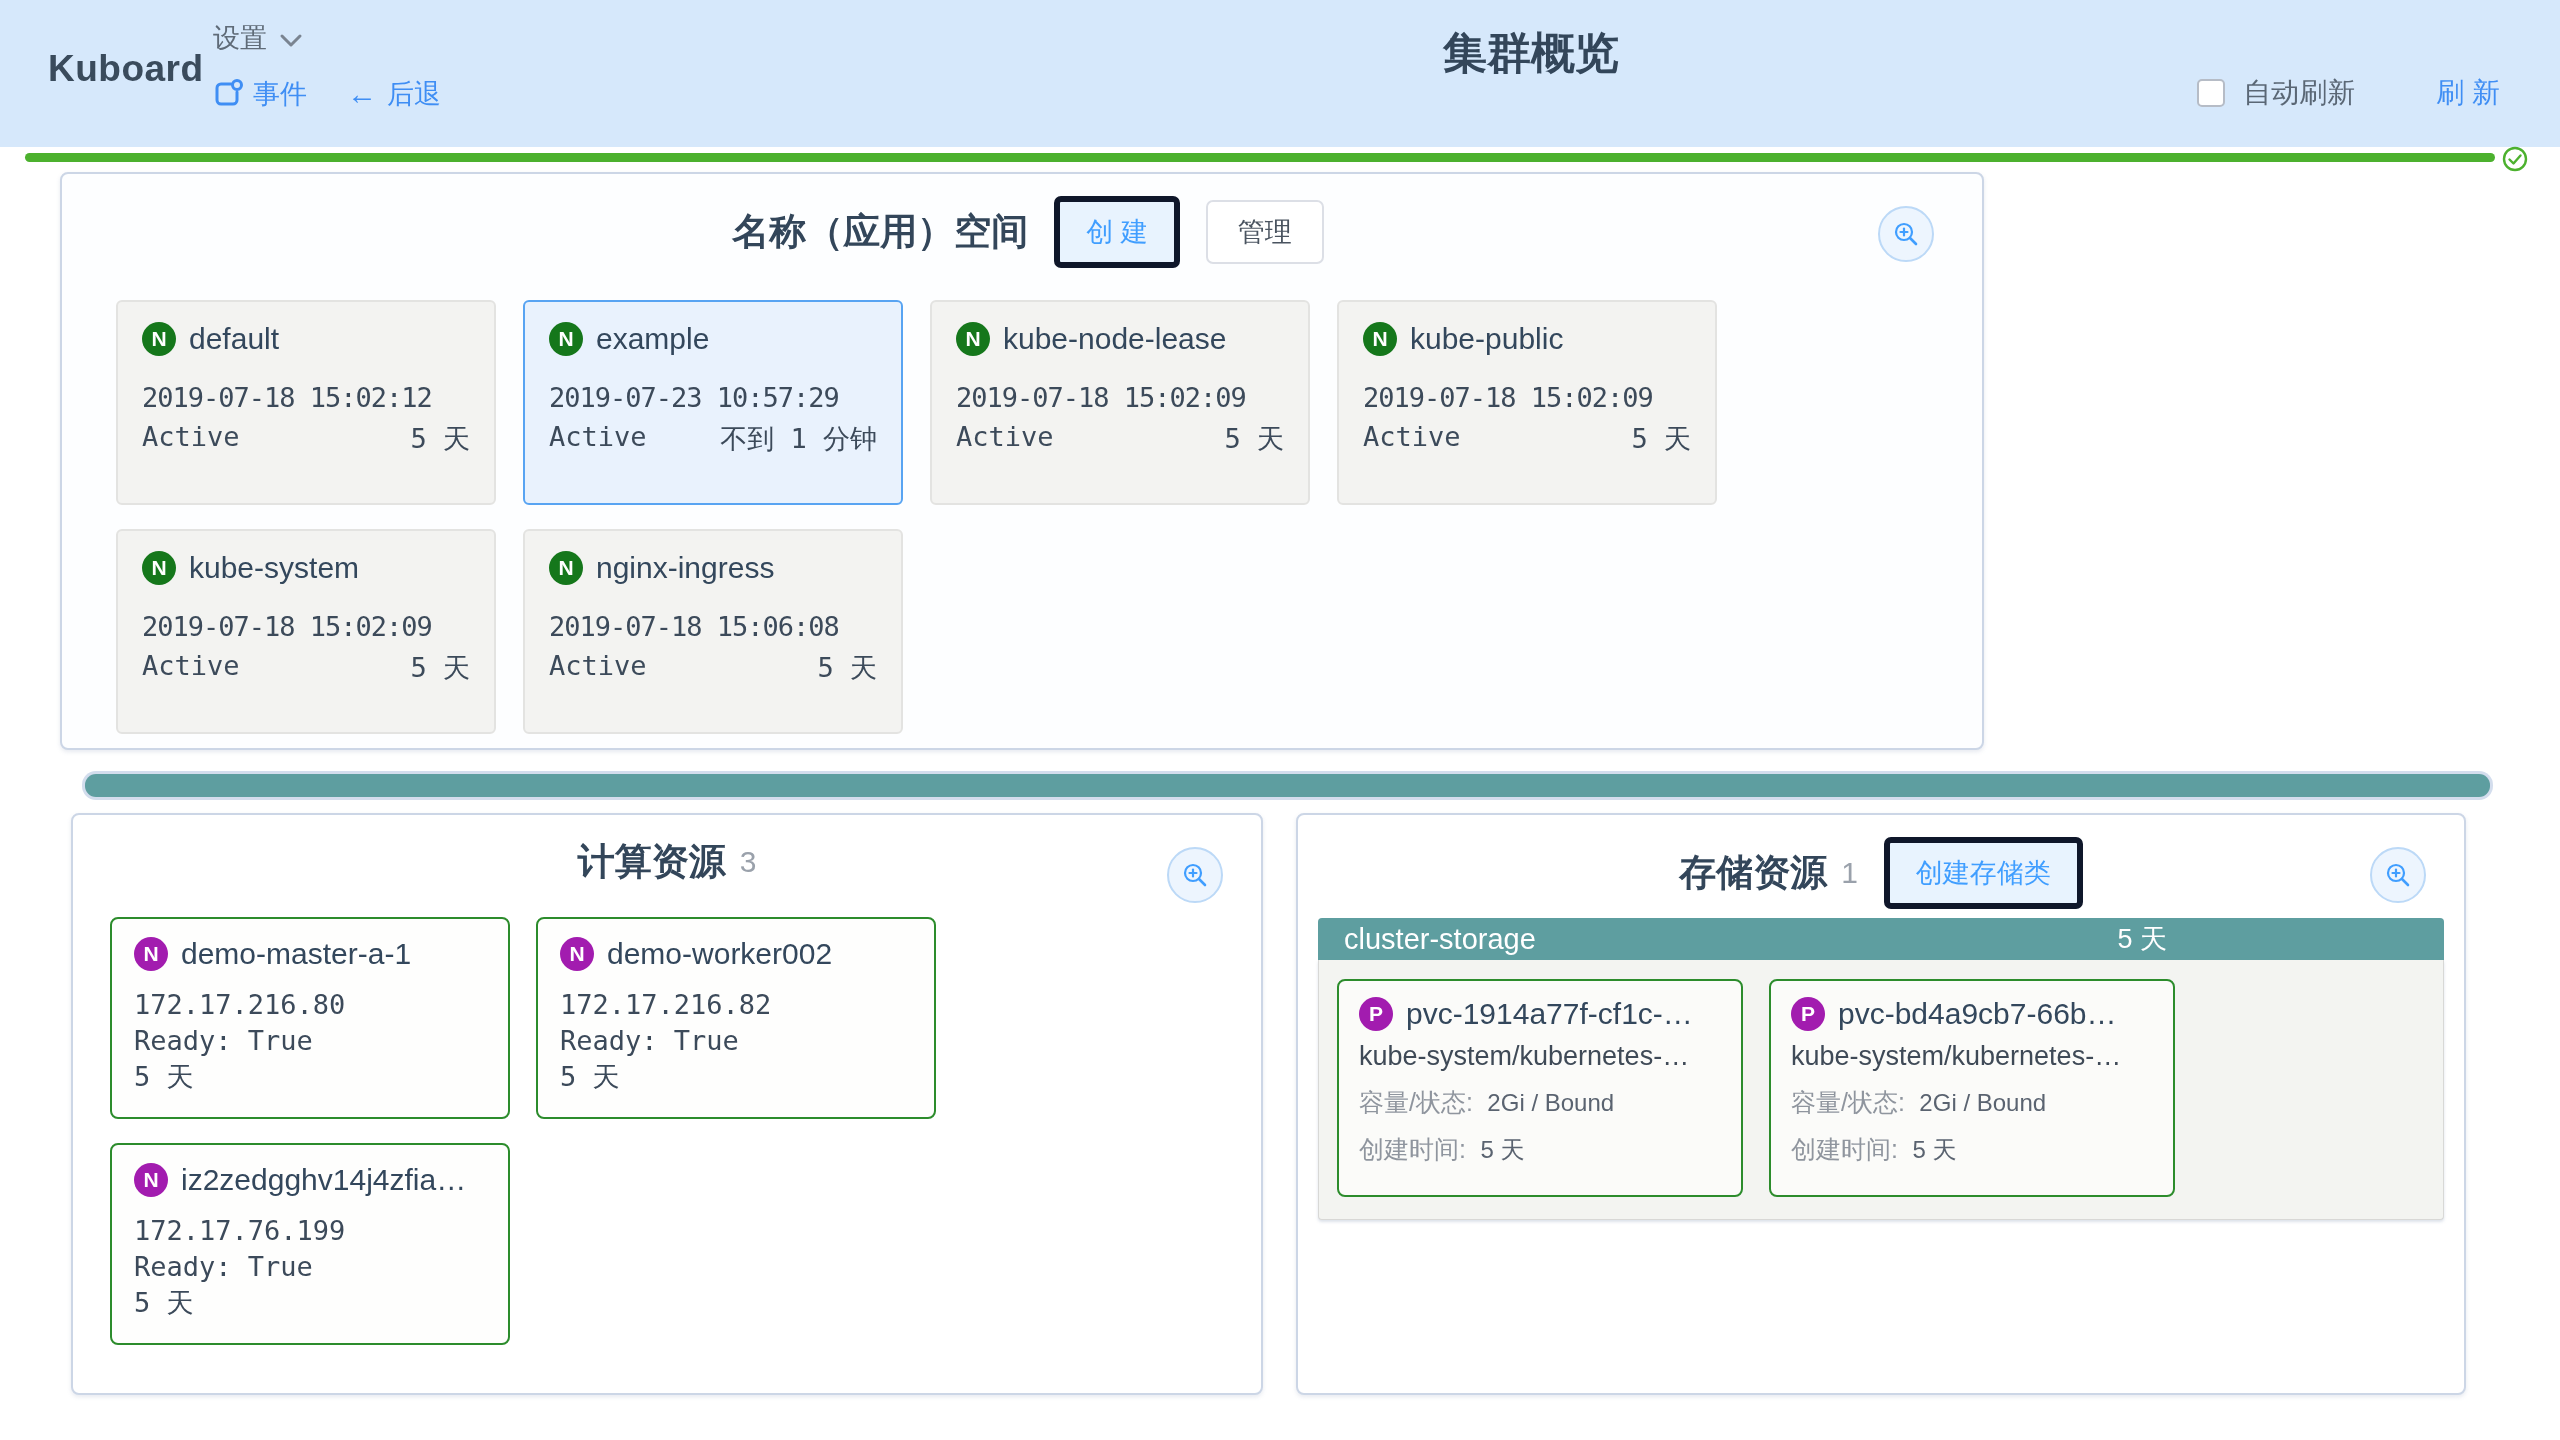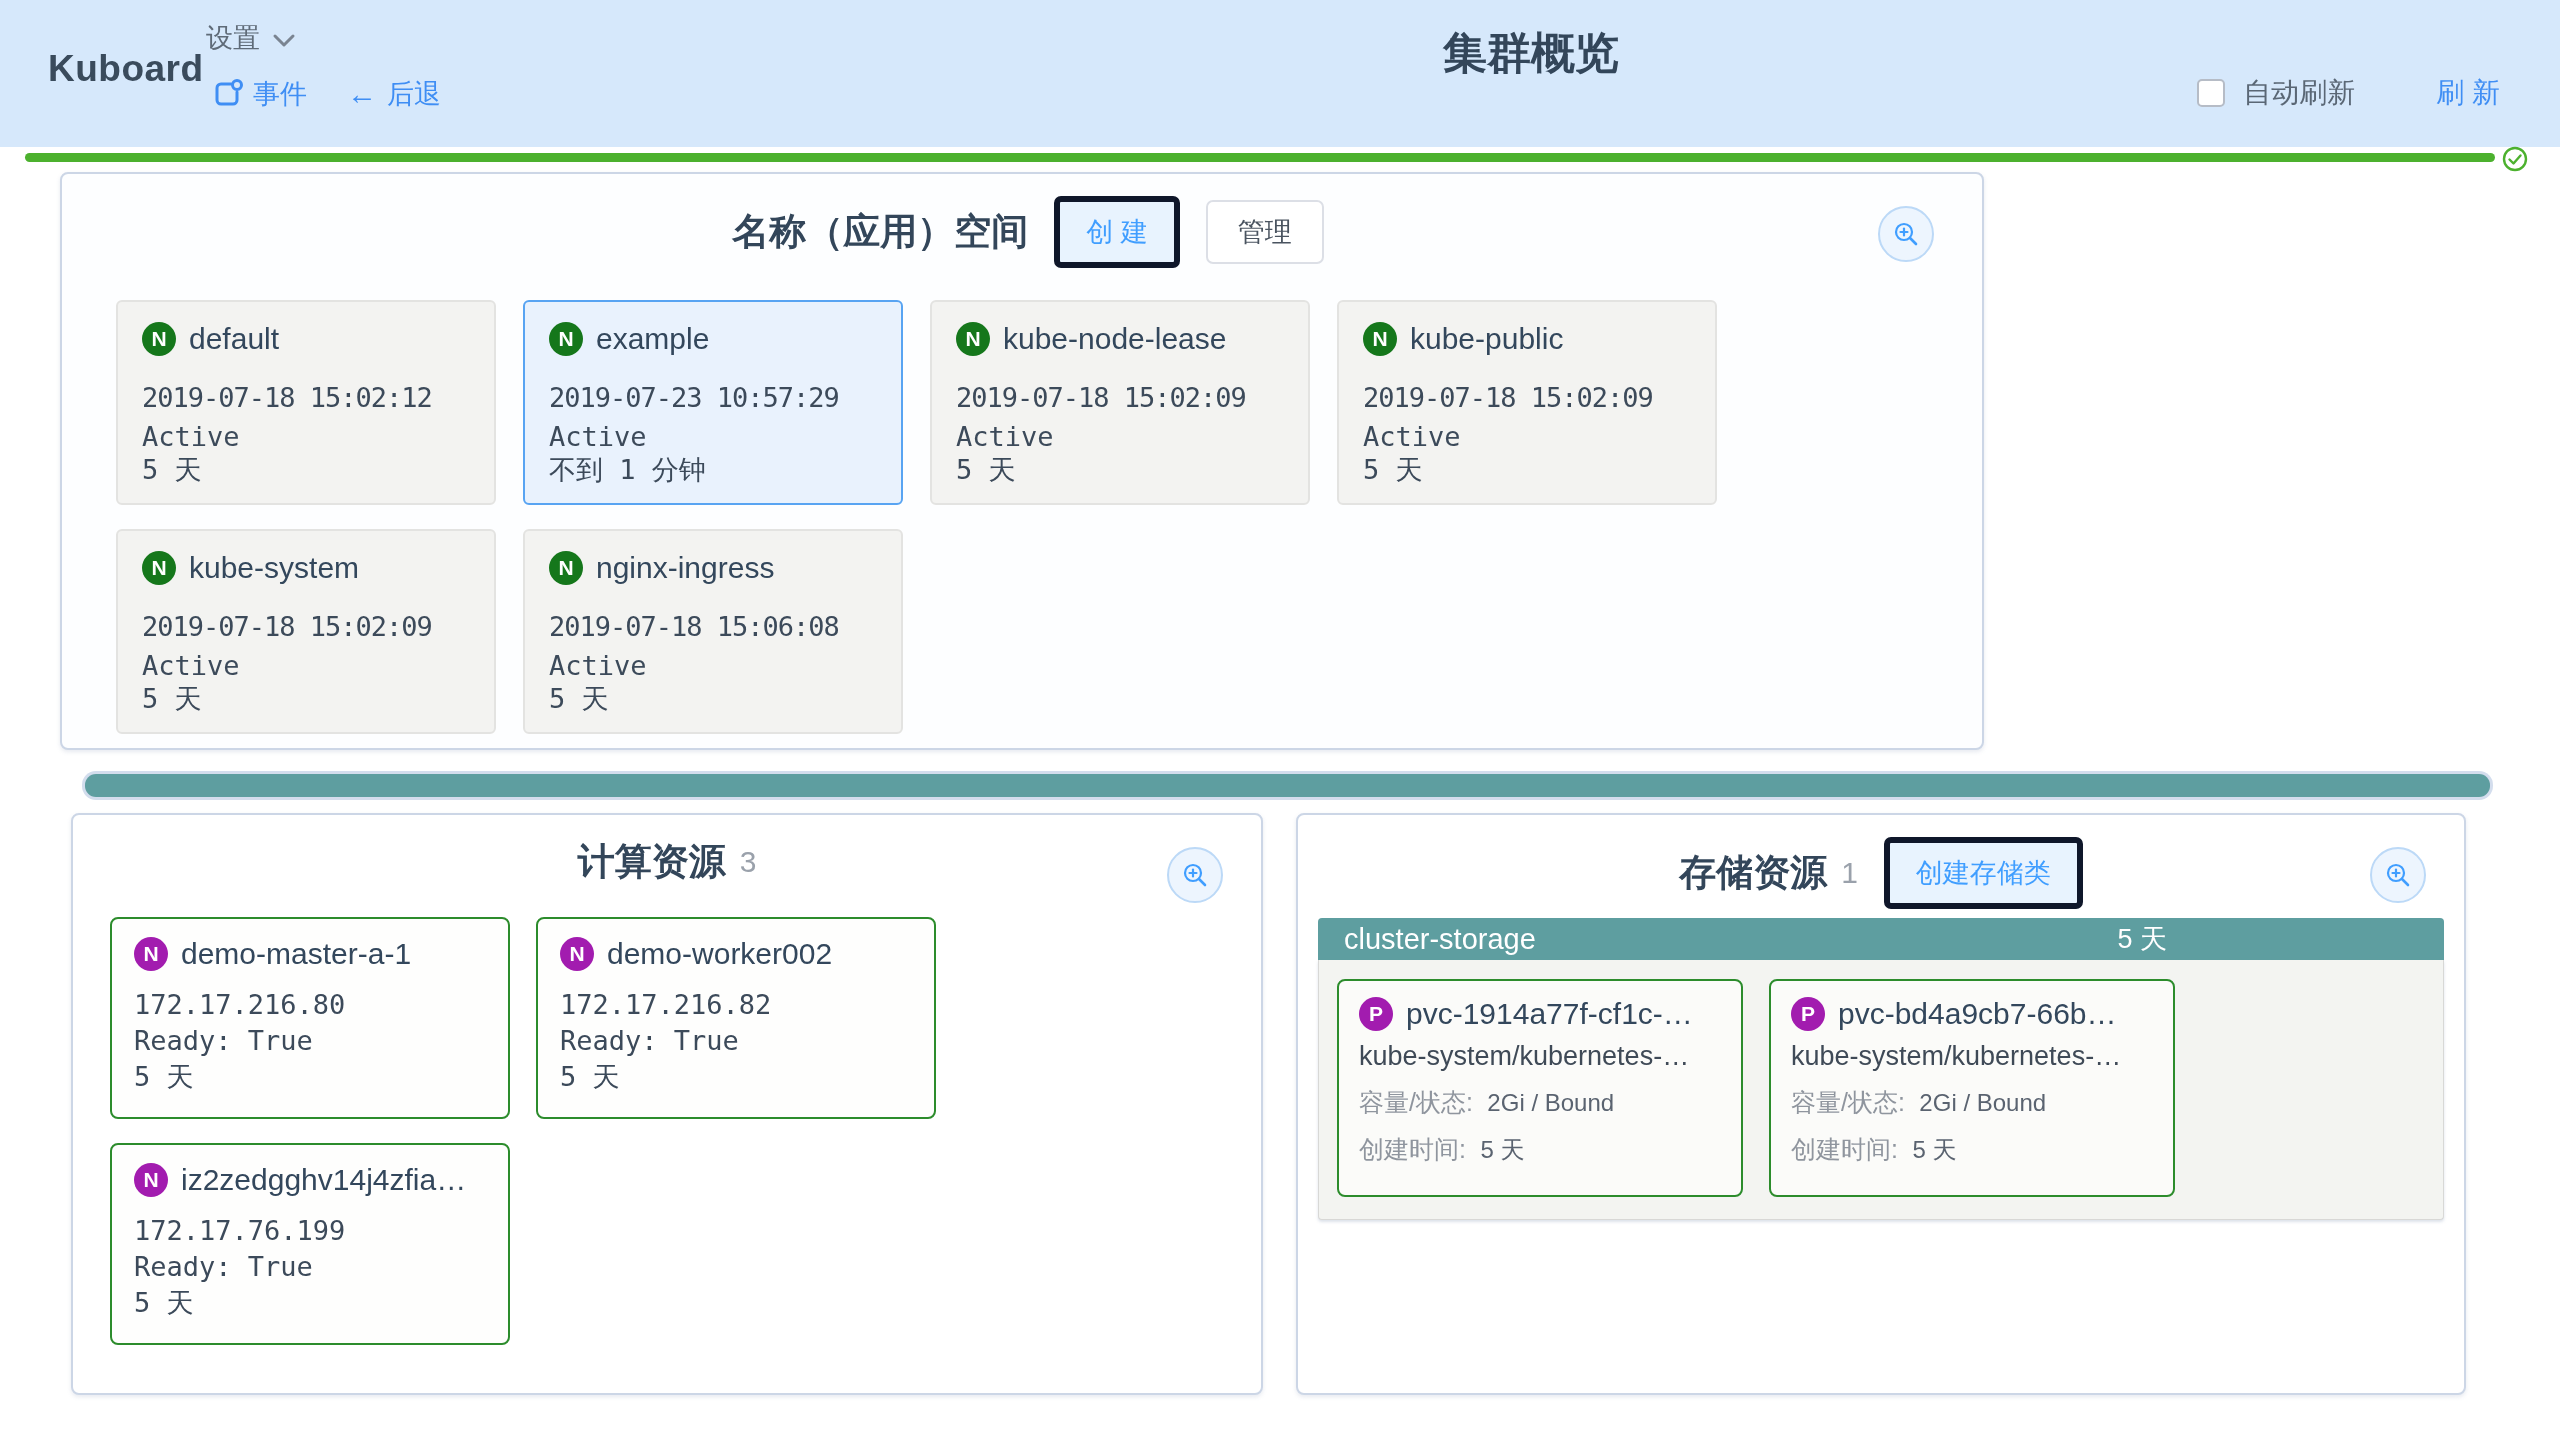--- a/index.html
+++ b/index.html
@@ -3,21 +3,21 @@
 <meta charset="utf-8">
 <style>
   * { margin:0; padding:0; box-sizing:border-box; }
   html,body { background:#fff; }
   body { font-family:"Liberation Sans","DejaVu Sans",sans-serif; color:#33475c; }
   .page { position:relative; width:2560px; height:1440px; background:#fff; overflow:hidden; }
 
   
   .app-header { position:absolute; left:0; top:0; width:2560px; height:147px; background:#d6e8fb; }
   .brand { position:absolute; left:48px; top:48px; font-size:37px; font-weight:bold; color:#3a4b5c; letter-spacing:.5px; }
-  .settings { position:absolute; left:206px; top:20px; font-size:27px; color:#5f6b78; display:flex; align-items:center; gap:12px; cursor:pointer; }
+  .settings { position:absolute; left:213px; top:20px; font-size:27px; color:#5f6b78; display:flex; align-items:center; gap:12px; cursor:pointer; }
   .settings svg { margin-top:4px; }
   .nav-row2 { position:absolute; left:213px; top:76px; display:flex; align-items:center; gap:40px; font-size:27px; color:#3f8ef4; }
   .nav-link { display:flex; align-items:center; gap:10px; cursor:pointer; color:#3f8ef4; text-decoration:none; }
   .back-arrow { font-size:30px; line-height:1; }
   .page-title { position:absolute; left:1531px; top:24px; transform:translateX(-50%); font-size:44px; font-weight:bold; color:#33465a; white-space:nowrap; }
   .header-right { position:absolute; right:60px; top:74px; display:flex; align-items:center; }
   .checkbox { width:28px; height:28px; background:#fff; border:2px solid #b6bcc6; border-radius:5px; cursor:pointer; }
   .auto-refresh-label { font-size:28px; color:#5a6775; margin-left:18px; }
   .refresh-link { font-size:28px; color:#3f8ef4; margin-left:81px; cursor:pointer; text-decoration:none; white-space:nowrap; }
 
@@ -47,21 +47,21 @@
   .ns-cards { display:flex; flex-wrap:wrap; gap:24px 27px; padding:32px 40px 0 42px; }
   .ns-card { width:380px; height:205px; background:#f3f3f1; border:2px solid #e3e3e1; border-radius:6px; padding:20px 24px; cursor:pointer; }
   .ns-card.selected { background:#e9f2fd; border:2px solid #58a4f2; }
   .card-title { display:flex; align-items:center; gap:13px; }
   .badge { width:34px; height:34px; min-width:34px; border-radius:50%; color:#fff; font-weight:bold; font-size:21px; display:flex; align-items:center; justify-content:center; }
   .badge-green { background:#15771b; }
   .badge-purple { background:#a21caf; }
   .card-name { font-size:30px; color:#33475c; white-space:nowrap; overflow:hidden; }
   .mono { font-family:"DejaVu Sans Mono","Liberation Mono",monospace; font-size:27px; color:#3c4a5a; }
   .ns-created { margin-top:26px; letter-spacing:-1px; white-space:nowrap; }
-  .ns-status-row { display:flex; justify-content:space-between; margin-top:8px;flex-direction:column; }
+  .ns-status-row { display:flex; justify-content:space-between; margin-top:8px; }
 
   
   .section-divider { position:absolute; left:85px; top:774px; width:2405px; height:23px; background:#5e9ea0; border-radius:11px; box-shadow:0 0 0 3px #d3dded; }
 
   
   .node-cards { display:flex; flex-wrap:wrap; gap:24px 26px; padding:30px 0 0 37px; }
   .node-card { width:400px; height:202px; background:#fefefd; border:2px solid #2c8c2c; border-radius:8px; padding:18px 22px; cursor:pointer; }
   .node-lines { margin-top:16px; line-height:1.33; white-space:nowrap; }
 
   

